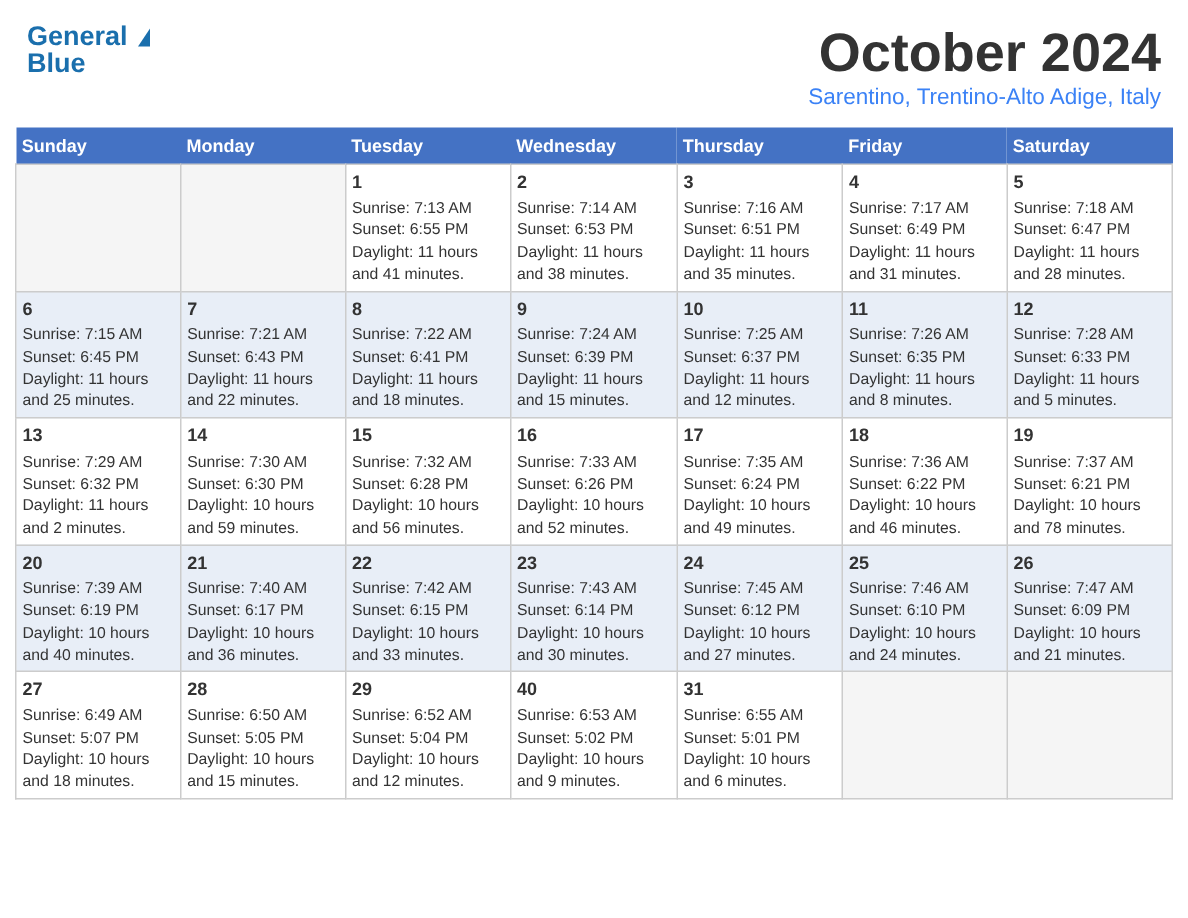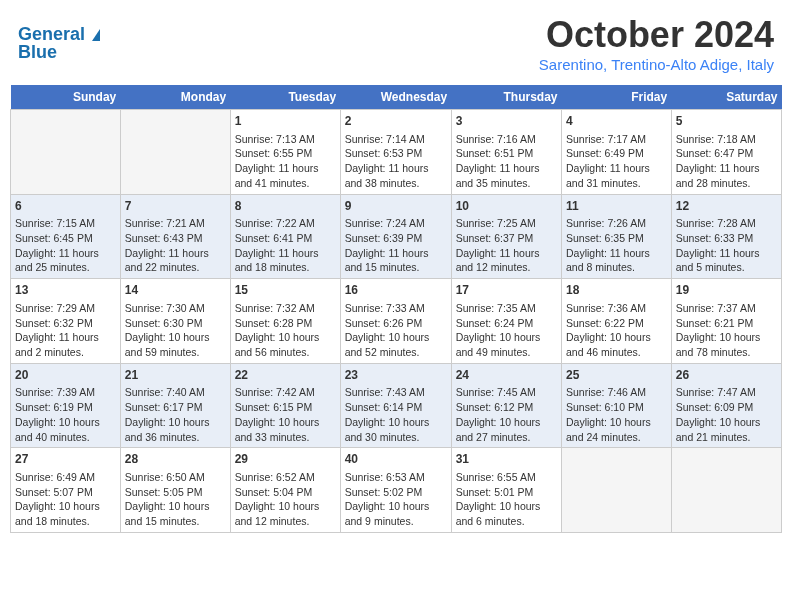--- a/index.html
+++ b/index.html
@@ -6,21 +6,21 @@
     body {
       font-family: Arial, sans-serif;
       background: #fff;
       width: 792px;
       min-height: 612px;
       padding: 10px;
     }
     .header {
       display: flex;
       justify-content: space-between;
-      align-items: center;
+      align-items: flex-start;
       margin-bottom: 8px;
       padding: 4px 8px;
       gap: 12px;
     }
     .logo {
       display: flex;
       flex-direction: column;
       align-items: flex-start;
     }
     .logo-text {
@@ -53,21 +53,21 @@
     }
     table {
       width: 100%;
       border-collapse: collapse;
       font-size: 11px;
     }
     th {
       background-color: #4472C4;
       color: #fff;
       padding: 5px 4px;
-      text-align: right;
+      text-align: left;
       font-size: 12px;
       font-weight: bold;
       margin-left: 40px;
     }
     td {
       border: 1px solid #ccc;
       vertical-align: top;
       padding: 3px 4px;
       width: 113px;
       height: 80px;

